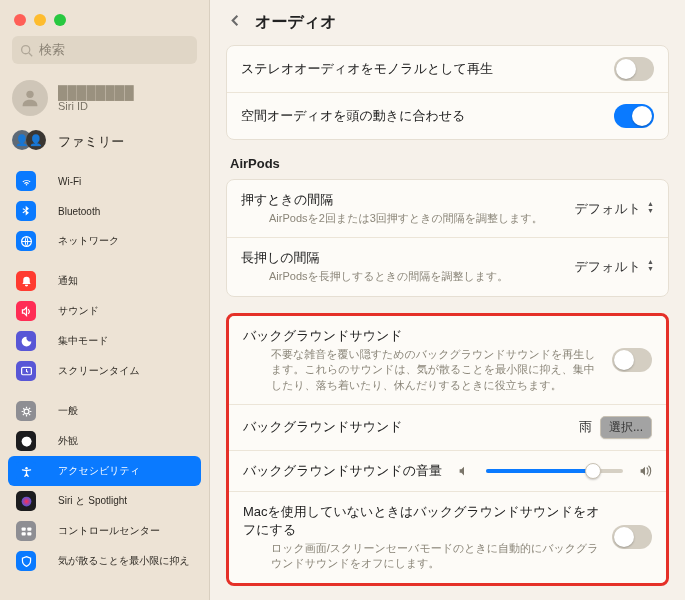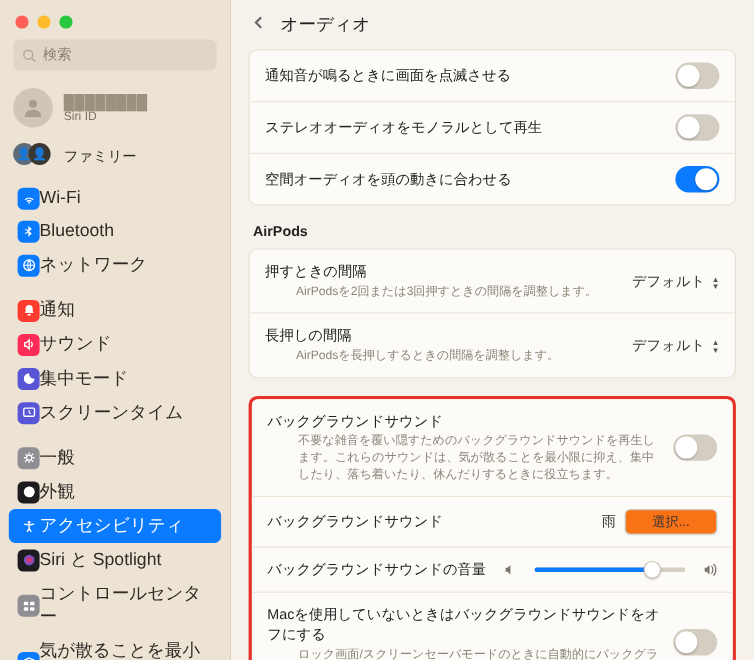--- a/index.html
+++ b/index.html
@@ -14,46 +14,46 @@
 .avatar { width: 36px; height: 36px; border-radius: 50%; background: #cfc6b8; display: flex; align-items: center; justify-content: center; }
 .avatar svg { width: 22px; height: 22px; fill: #a89e8e; }
 .acct-t { display: flex; flex-direction: column; }
 .acct-name { font-size: 13px; color: #9a917f; letter-spacing: .3px; }
 .acct-sub { font-size: 11px; color: #7a7366; }
 .fam { display: flex; align-items: center; gap: 10px; padding: 6px 12px 10px; }
 .fam-icons { position: relative; width: 36px; height: 24px; }
 .fam-badge { width: 20px; height: 20px; border-radius: 50%; position: absolute; display: flex; align-items: center; justify-content: center; font-size: 11px; color: #fff; }
 .fam-a { background: #5e6a77; left: 0; } .fam-b { background: #3a3632; left: 14px; }
 .navlist { overflow-y: auto; flex: 1; padding: 2px 8px 8px; }
-.nav-item { display: flex; align-items: center; gap: 0; padding: 5px 8px; border-radius: 6px; font-size: 16px; color: #2e2a24; cursor: default; }
+.nav-item { display: flex; align-items: center; gap: 22px; padding: 5px 8px; border-radius: 6px; font-size: 10px; color: #2e2a24; cursor: default; }
 .nav-item.sel { background: #0a7aff; color: #fff; }
 .nav-icon { width: 20px; height: 20px; border-radius: 5px; display: flex; align-items: center; justify-content: center; flex-shrink: 0; }
 .nav-icon svg { width: 13px; height: 13px; fill: #fff; }
 .sep { height: 10px; }
 .main { flex: 1; background: #f6f1ea; display: flex; flex-direction: column; overflow: hidden; }
 .hdr { display: flex; align-items: center; gap: 12px; padding: 12px 18px 8px; }
 .back svg { width: 15px; height: 15px; stroke: #6a6a6a; stroke-width: 2.2; fill: none; }
-.hdr-title { font-size: 16px; font-weight: 400; color: #222; }
+.hdr-title { font-size: 16px; font-weight: 700; color: #222; }
 .content { overflow-y: auto; padding: 4px 16px 16px; flex: 1; }
 .group { background: #fdfbf7; border: 1px solid #e6dfd3; border-radius: 8px; margin-bottom: 16px; }
 .row { display: flex; align-items: center; justify-content: space-between; padding: 11px 14px; border-bottom: 1px solid #ece5d8; }
 .row:last-child { border-bottom: none; }
 .row-l { flex: 1; padding-right: 10px; }
 .row-title { font-size: 13px; color: #222; }
 .row-desc { font-size: 11px; color: #8a8578; margin-top: 2px; line-height: 1.4; margin-left: 28px; }
 .toggle { width: 40px; height: 24px; border-radius: 12px; background: #d4cec2; position: relative; flex-shrink: 0; }
 .toggle::after { content: ""; position: absolute; width: 20px; height: 20px; background: #fff; border-radius: 50%; top: 2px; left: 2px; box-shadow: 0 1px 2px rgba(0,0,0,.25); }
 .toggle.on { background: #0a7aff; } .toggle.on::after { left: 18px; }
 .sect-title { font-size: 13px; font-weight: 600; color: #222; margin: 4px 4px 8px; }
-.selector { display: flex; align-items: flex-end; gap: 6px; font-size: 13px; color: #333; }
+.selector { display: flex; align-items: flex-start; gap: 6px; font-size: 13px; color: #333; }
 .updown { display: flex; flex-direction: column; font-size: 7px; color: #555; line-height: 7px; }
 .hl { border: 3px solid #e53028; border-radius: 8px; padding: 0; }
 .hl .group { border: none; margin: 0; border-radius: 6px; }
 .pick { font-size: 13px; color: #333; display: flex; align-items: center; gap: 8px; }
-.pick-btn { background: #f97316; border: 1px solid #c9c2b4; border-radius: 5px; padding: 2px 24px; font-size: 12px; box-shadow: 0 1px 1px rgba(0,0,0,.05); }
+.pick-btn { background: #a3a3a3; border: 1px solid #c9c2b4; border-radius: 5px; padding: 2px 8px; font-size: 12px; box-shadow: 0 1px 1px rgba(0,0,0,.05); }
 .slider-row { display: flex; align-items: center; gap: 15px; width: 100%; }
 .slider-track { flex: 1; height: 4px; background: #d6d0c4; border-radius: 2px; position: relative; }
 .slider-fill { position: absolute; height: 100%; background: #0a7aff; border-radius: 2px; width: 78%; }
 .slider-thumb { position: absolute; width: 16px; height: 16px; background: #fff; border: 1px solid #c9c2b4; border-radius: 50%; top: -6px; left: calc(78% - 8px); box-shadow: 0 1px 2px rgba(0,0,0,.2); }
 .vol-icon { width: 14px; height: 14px; }
 .vol-icon svg { width: 14px; height: 14px; fill: #7a756a; }
 </style>
 </head>
 <body>
 
@@ -217,24 +217,20 @@
 <div class="main">
   <div class="hdr">
     <div class="back"><svg viewBox="0 0 16 16">
           <polyline points="10,3 5,8 10,13"></polyline>
         </svg></div>
     <span class="hdr-title">オーディオ</span>
   </div>
   <div class="content">
 
     <div class="group" id="basic-group">
-        <div class="row">
-          <div class="row-title">通知音が鳴るときに画面を点滅させる</div>
-          <div class="toggle"></div>
-        </div>
         <div class="row">
           <div class="row-title">ステレオオーディオをモノラルとして再生</div>
           <div class="toggle"></div>
         </div>
         <div class="row">
           <div class="row-title">空間オーディオを頭の動きに合わせる</div>
           <div class="toggle on"></div>
         </div>
       </div>
 

